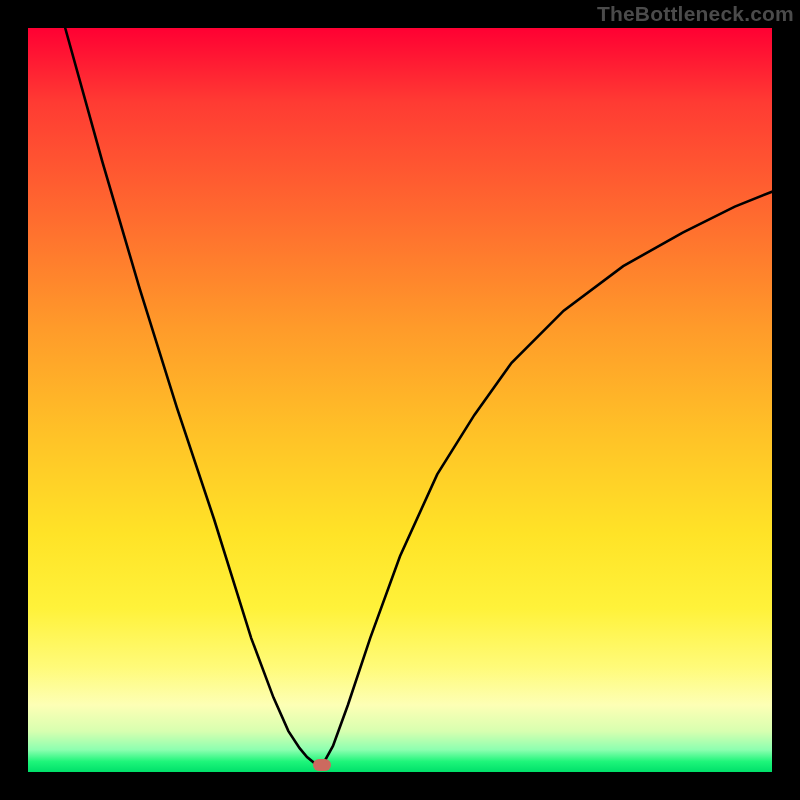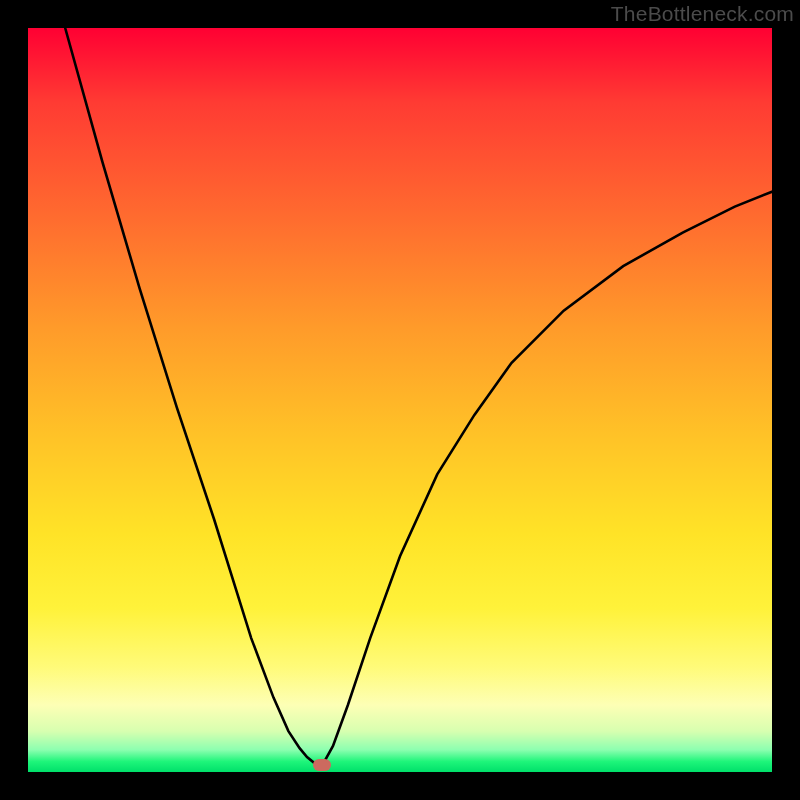--- a/index.html
+++ b/index.html
@@ -35,21 +35,21 @@
       #00e06a 100%
     );
   }
   .watermark {
     position: absolute;
     top: 2px;
     right: 6px;
     color: #4b4b4b;
     font-size: 21px;
     letter-spacing: 0.2px;
-    font-weight: 400;
+    font-weight: 700;
   }
   svg.curve {
     position: absolute;
     inset: 0;
   }
   .marker {
     position: absolute;
     width: 18px;
     height: 12px;
     border-radius: 6px;

